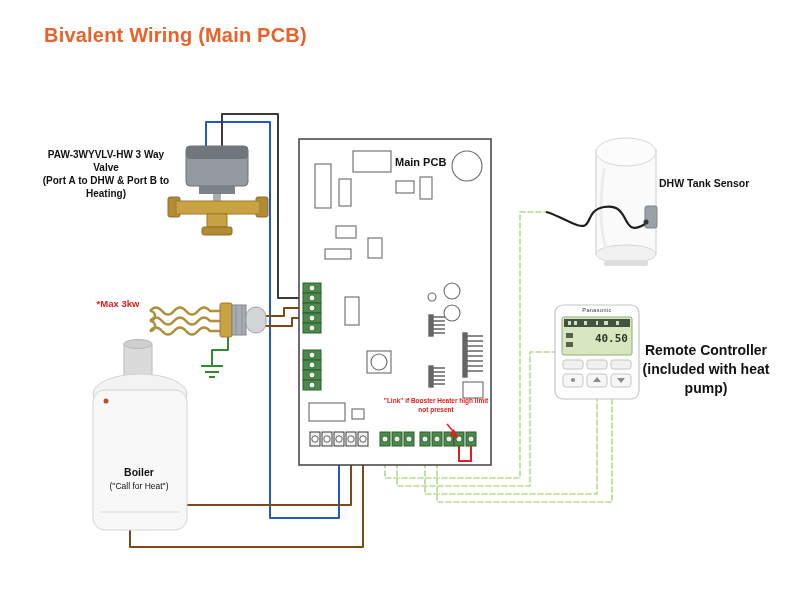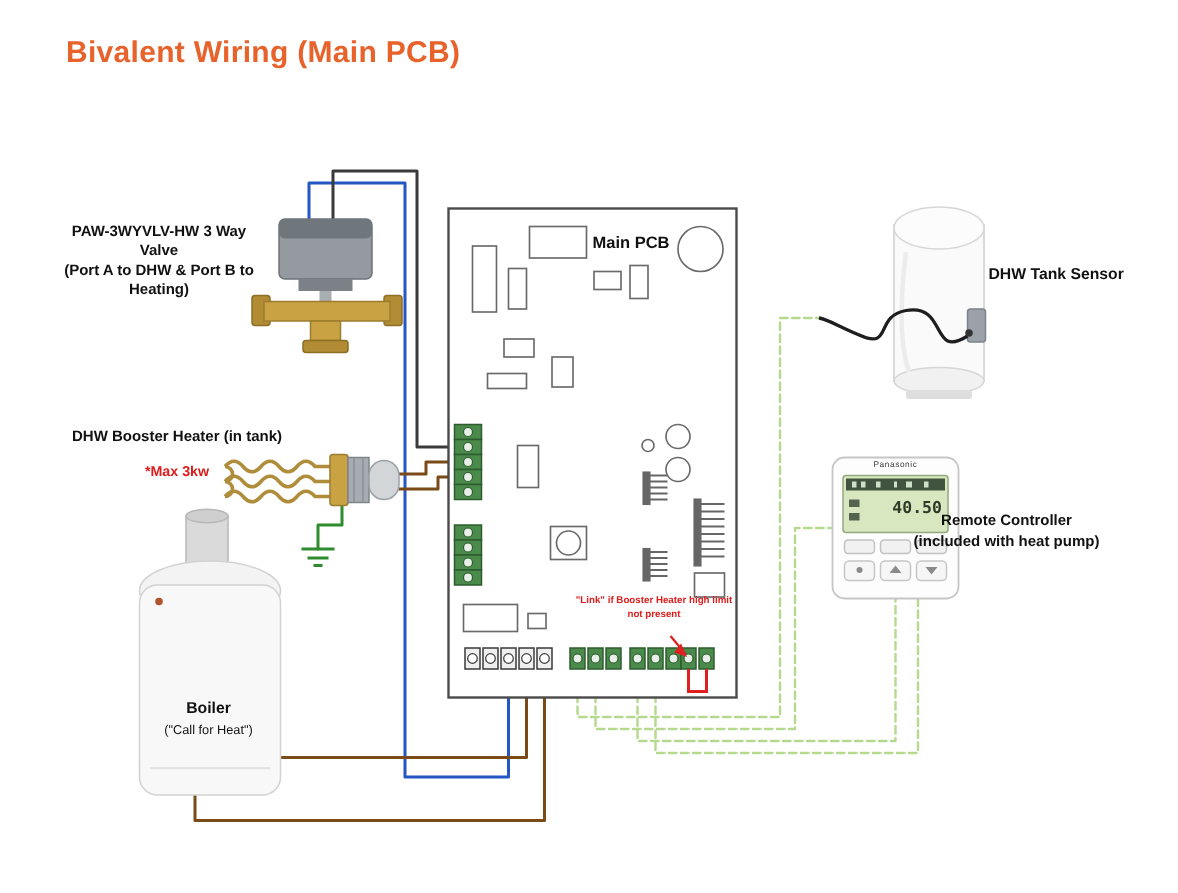--- a/index.html
+++ b/index.html
@@ -15,21 +15,21 @@
   .valve-label{left:36px;top:148px;width:140px;font-size:10px;line-height:1.3;}
   .booster-wrap{left:28px;top:286px;width:180px;}
   .booster-main{font-size:10px;}
   .booster-warn{font-size:9.5px;margin-top:12px;}
   .boiler-wrap{left:96px;top:466px;width:86px;}
   .boiler-main{font-size:10.5px;}
   .boiler-sub{font-size:8.5px;margin-top:3px;font-weight:400;}
   .pcb-label{left:395px;top:156px;width:70px;font-size:11px;}
   .link-note{left:369px;top:397px;width:134px;font-size:6.5px;line-height:1.35;}
   .tank-label{left:659px;top:177px;width:120px;font-size:10.5px;}
-  .remote-label{left:605px;top:341px;width:132px;font-size:10px;line-height:1.35;}
+  .remote-label{left:640px;top:341px;width:132px;font-size:14px;line-height:1.35;}
   .remote-brand{left:555px;top:307px;width:84px;font-size:5.5px;color:#3a3a3a;letter-spacing:.4px;text-align:center;}
   .remote-display{left:578px;top:332px;width:50px;text-align:right;font-family:"DejaVu Sans Mono",monospace;
                   font-size:11px;font-weight:600;color:#2c3b27;}
 </style>
 </head>
 <body>
 
 <div class="canvas">
 
 <svg width="785" height="595" viewBox="0 0 785 595">
@@ -238,21 +238,20 @@
 </svg>
 
   <div class="title">Bivalent Wiring (Main PCB)</div>
 
   <div class="lbl valve-label bold center pre">PAW-3WYVLV-HW 3 Way
 Valve
 (Port A to DHW &amp; Port B to
 Heating)</div>
 
   <div class="lbl booster-wrap center">
-    <div class="bold booster-main">DHW Booster Heater (in tank)</div>
     <div class="bold red booster-warn">*Max 3kw</div>
   </div>
 
   <div class="lbl boiler-wrap center">
     <div class="bold boiler-main">Boiler</div>
     <div class="boiler-sub">("Call for Heat")</div>
   </div>
 
   <div class="lbl pcb-label bold">Main PCB</div>
 

